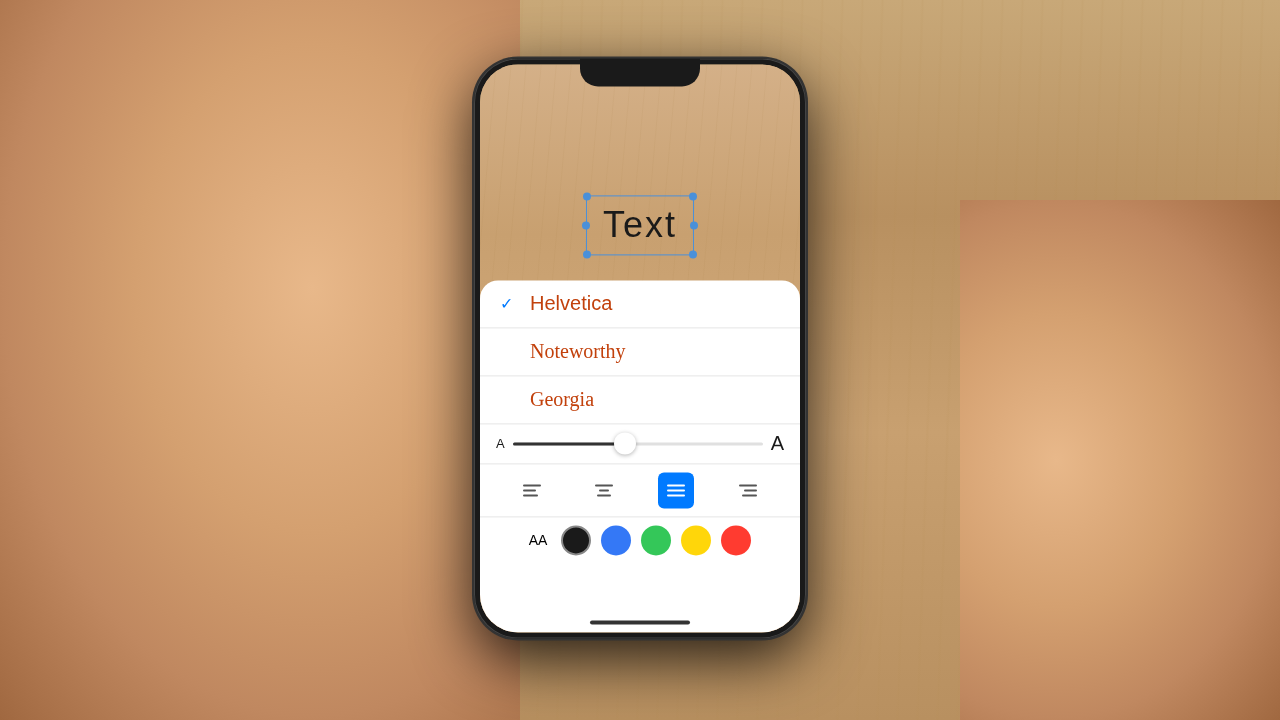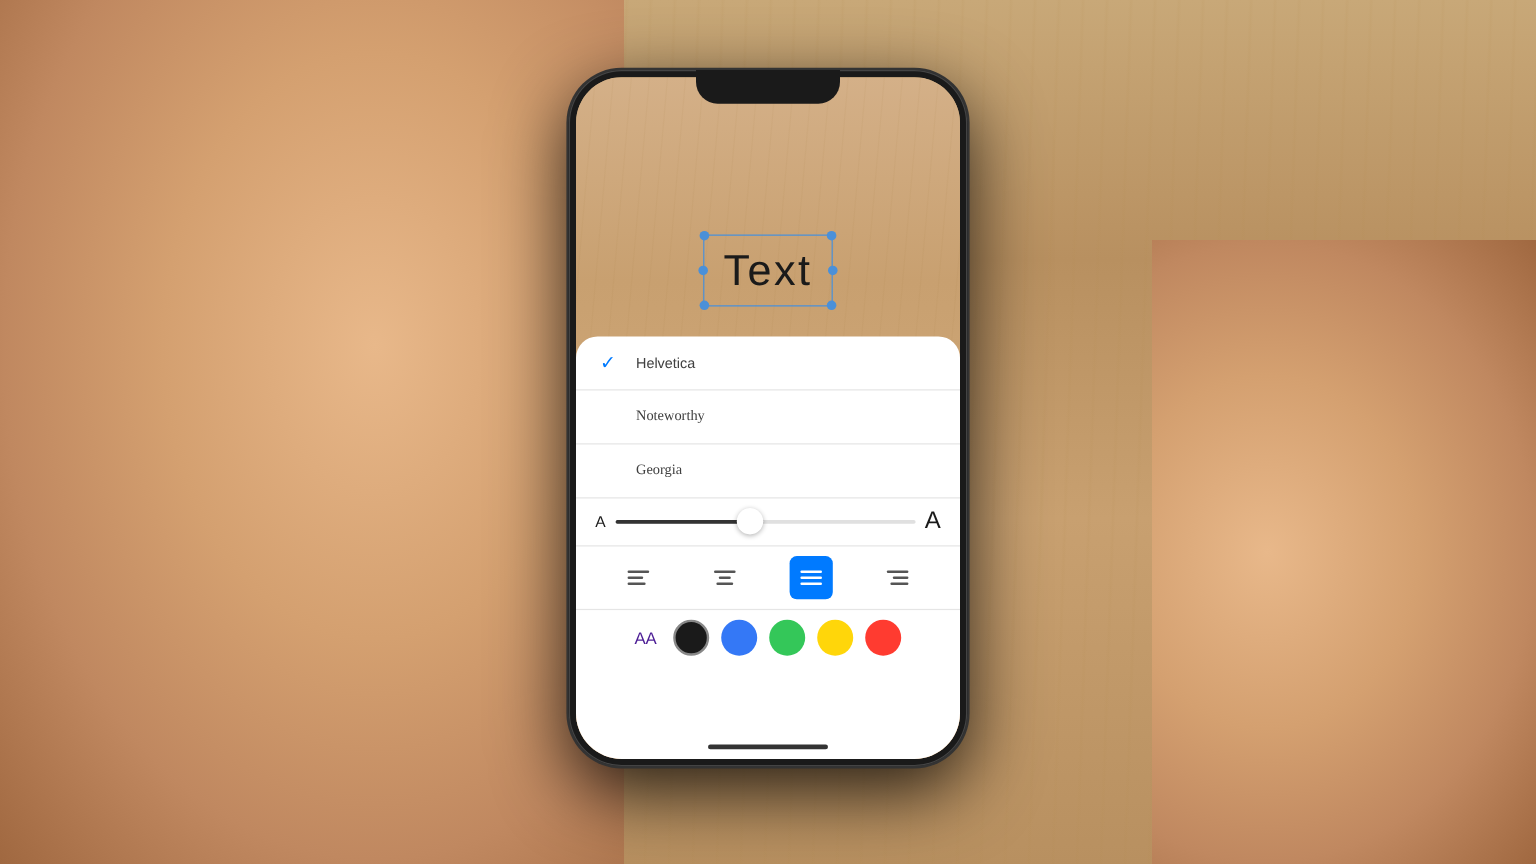--- a/index.html
+++ b/index.html
@@ -185,22 +185,22 @@
     }
 
     .font-item .checkmark {
       color: #007AFF;
       font-size: 16px;
       margin-right: 10px;
       width: 20px;
     }
 
     .font-item .font-name {
-      font-size: 12px;
-      color: #404040;
+      font-size: 20px;
+      color: #c2410c;
     }
 
     .font-item .font-name.helvetica { font-family: 'Helvetica Neue', Helvetica, sans-serif; }
     .font-item .font-name.georgia { font-family: Georgia, serif; }
     .font-item .font-name.noteworthy { font-family: 'Noteworthy', 'Comic Sans MS', cursive; }
 
     
     .size-control {
       display: flex;
       align-items: center;
@@ -307,21 +307,21 @@
     .color-control {
       display: flex;
       align-items: center;
       justify-content: center;
       padding: 8px 16px;
       gap: 10px;
     }
 
     .aa-label {
       font-size: 14px;
-      color: #4c1d95;
+      color: #000000;
       font-weight: 500;
       margin-right: 4px;
     }
 
     .color-swatch {
       width: 30px;
       height: 30px;
       border-radius: 50%;
     }
 

